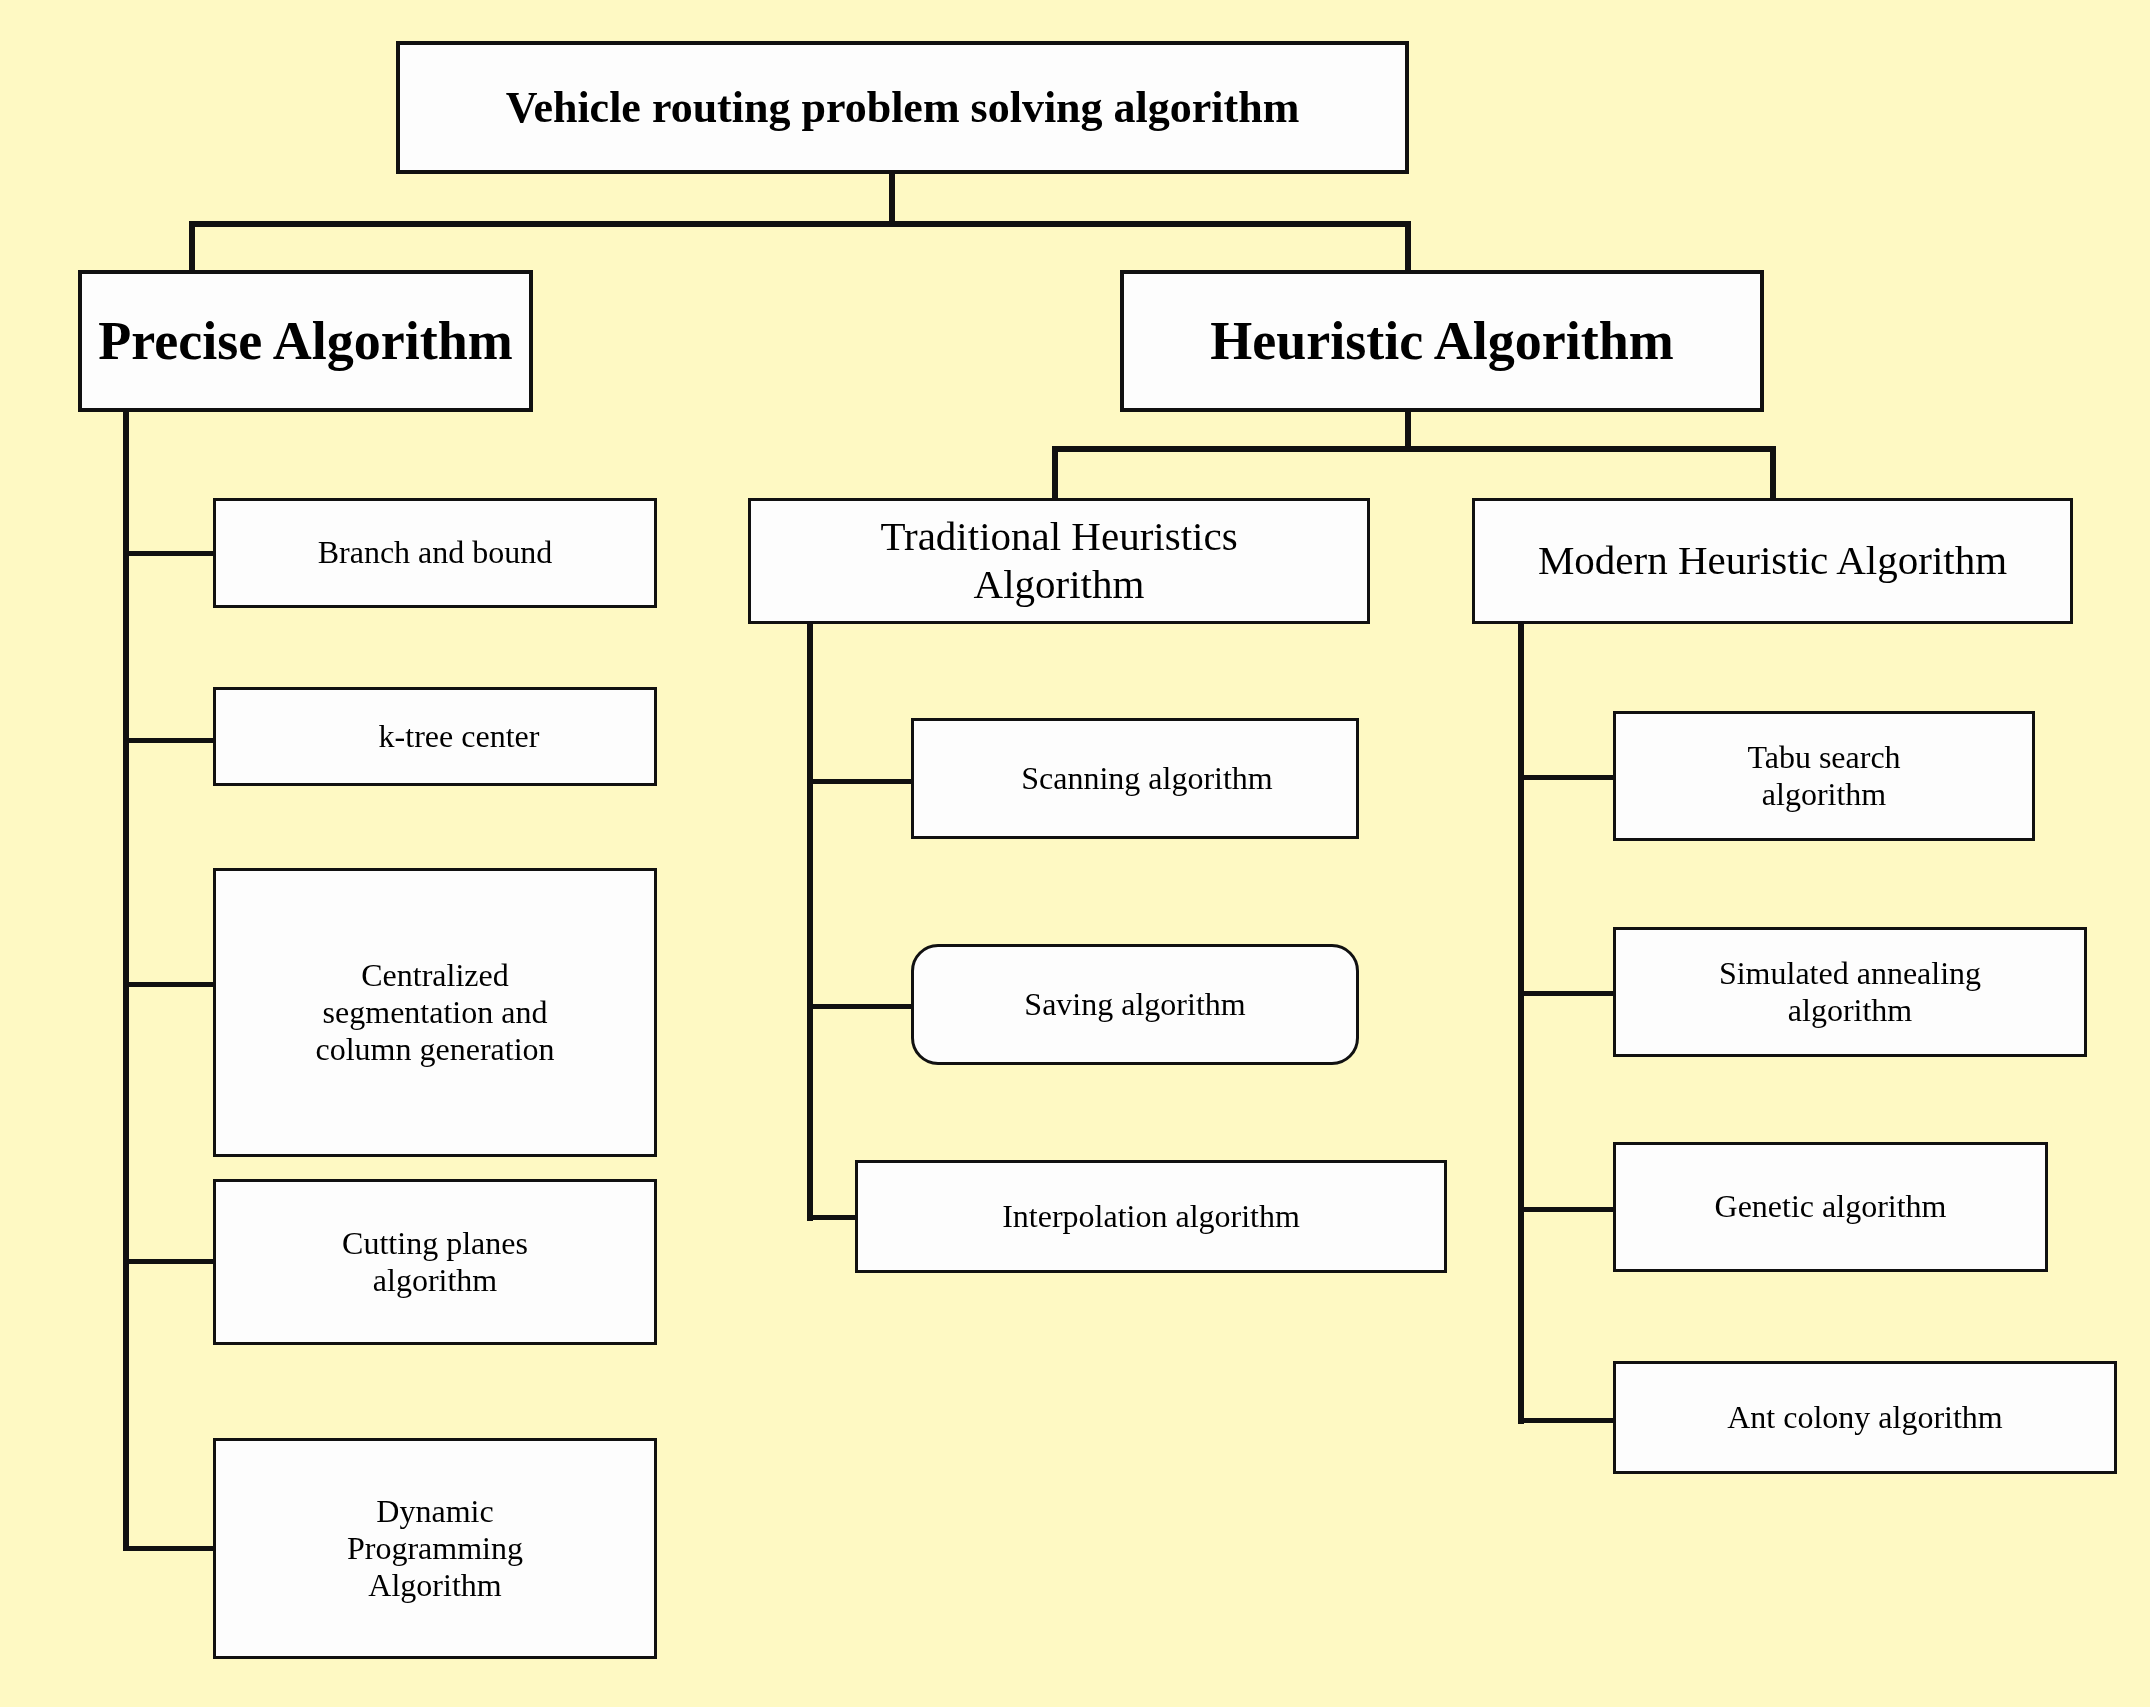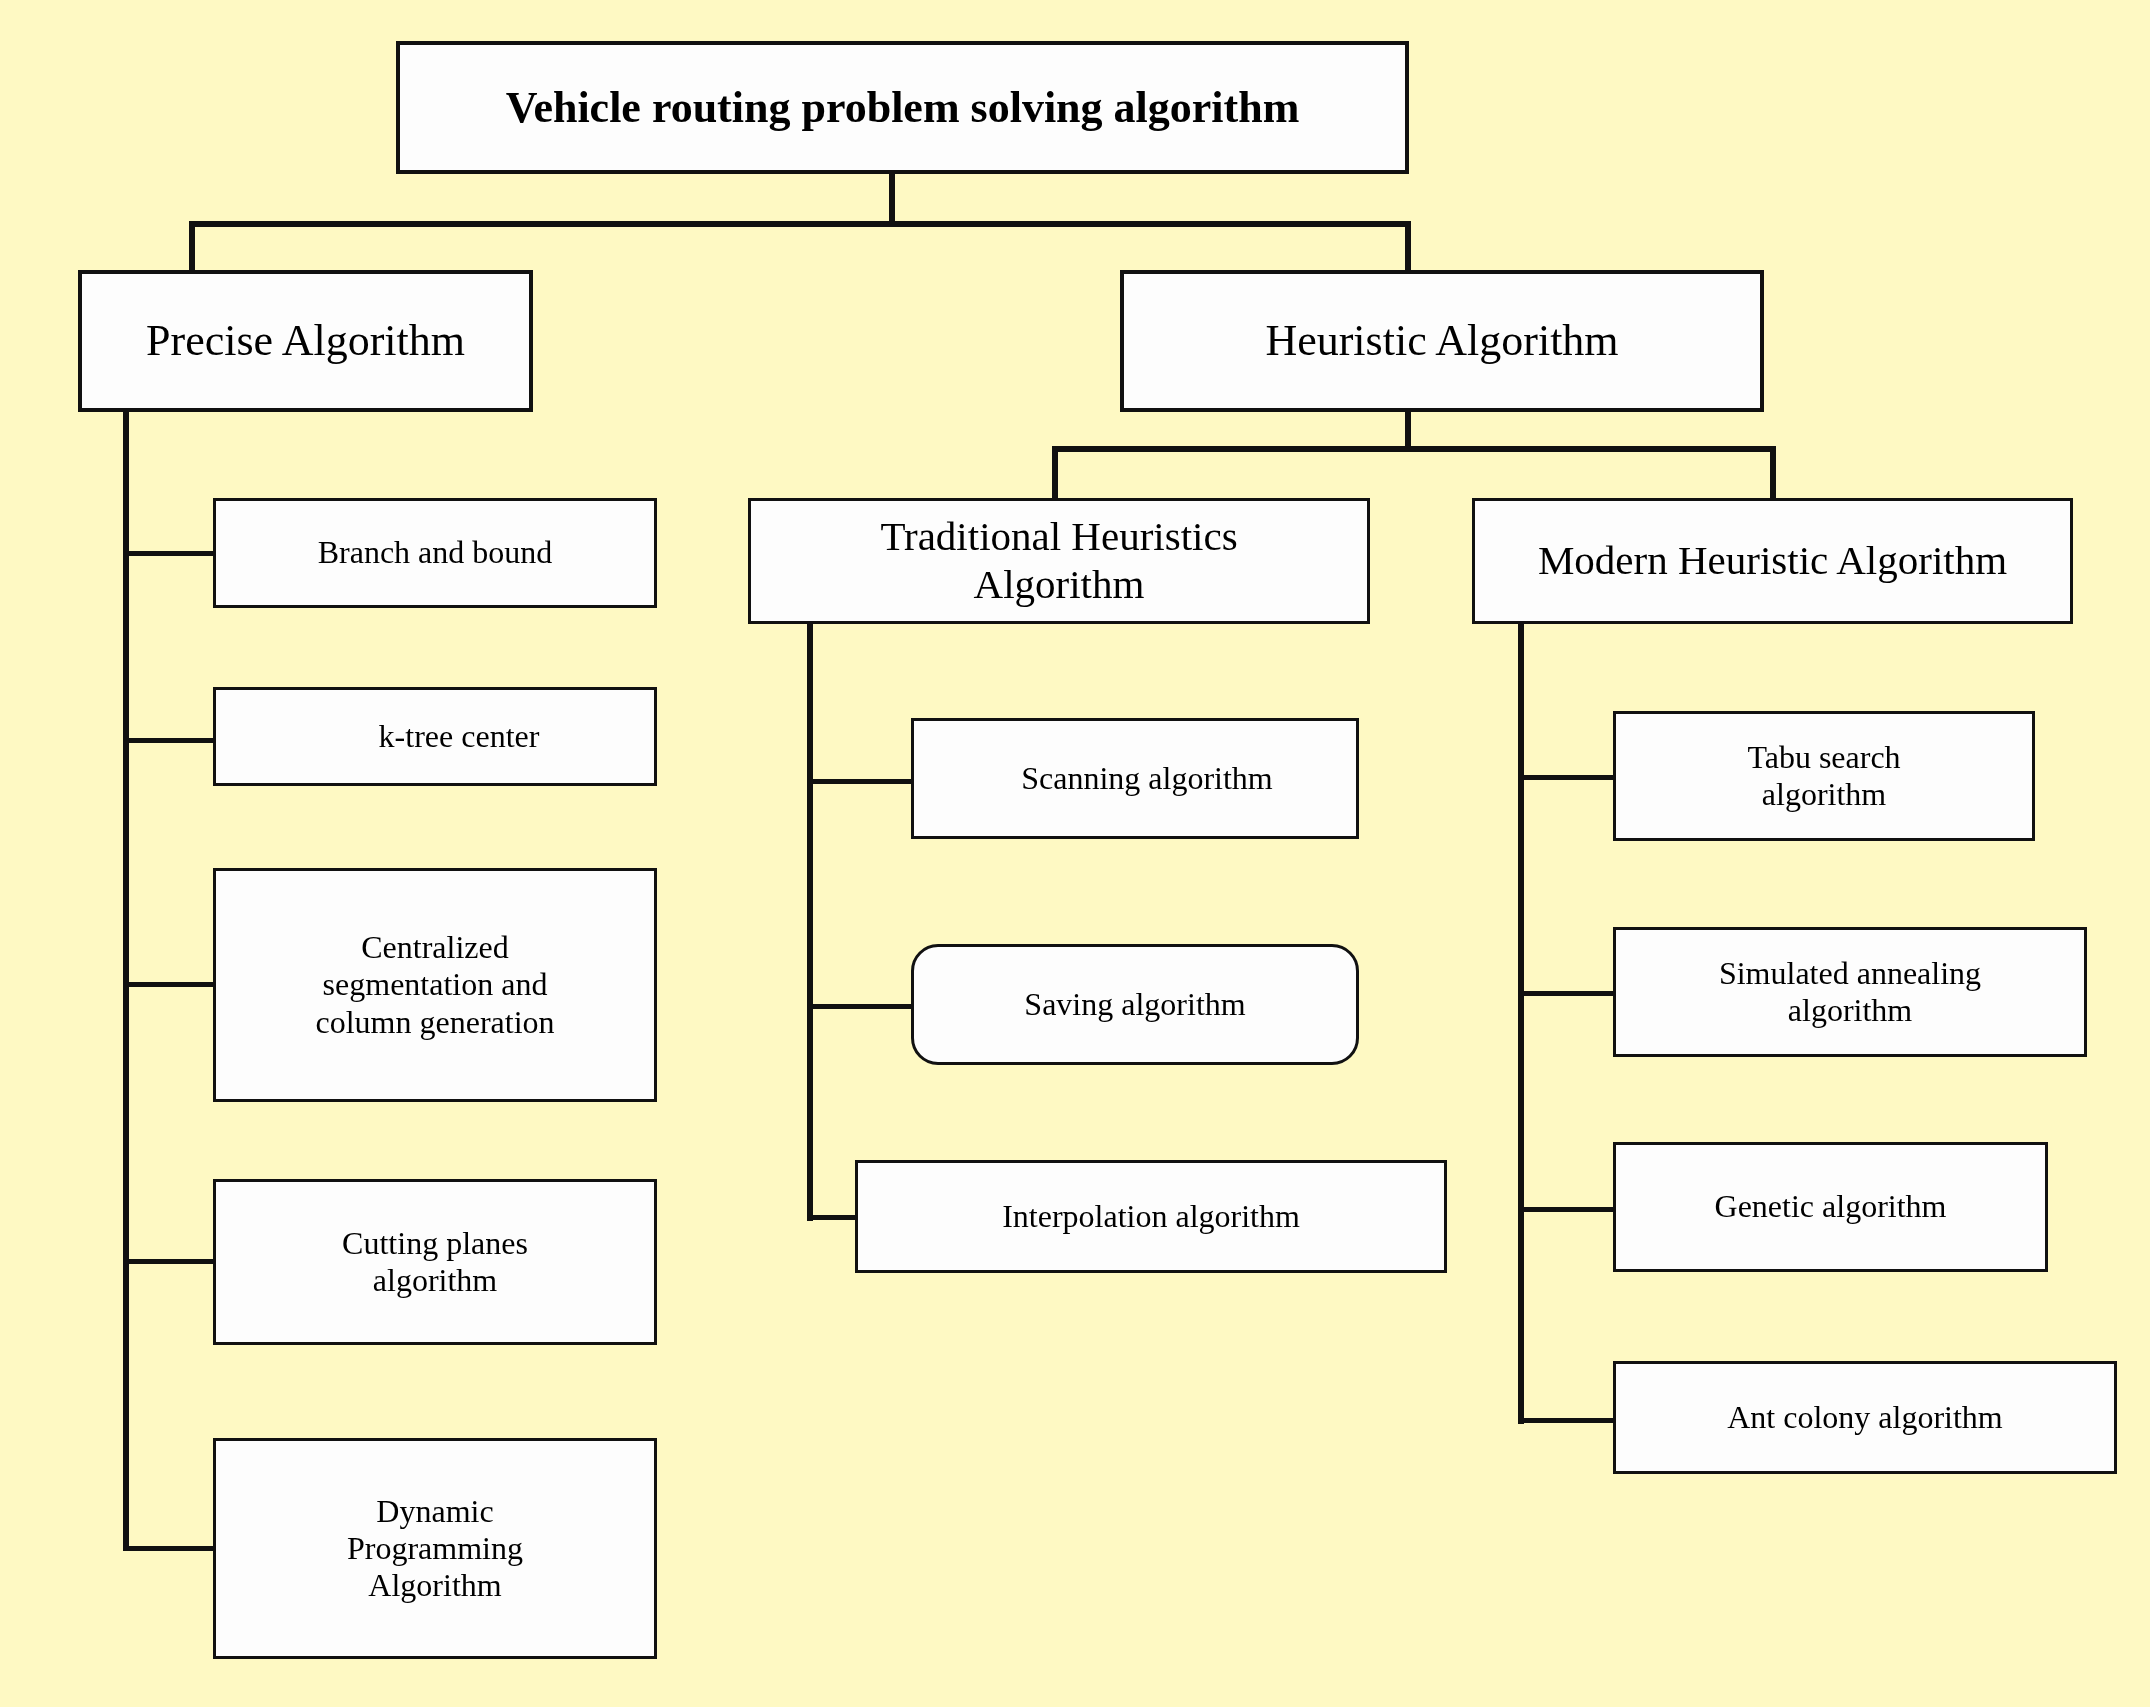--- a/index.html
+++ b/index.html
@@ -35,22 +35,22 @@
     width: 100%;
     padding: 0 7.4px;
     white-space: pre-line;
   }
   .node.root {
     font-weight: bold;
     font-size: 44px;
     border-width: 4.4px;
   }
   .node.lvl2 {
-    font-weight: normal;
-    font-size: 44px;
+    font-weight: bold;
+    font-size: 54px;
     border-width: 4.4px;
   }
   .node.lvl3 {
     font-weight: normal;
     font-size: 41px;
     border-width: 3.7px;
   }
   .node.leaf {
     font-weight: normal;
     font-size: 32px;
@@ -121,21 +121,21 @@
   </div>
 
   <div class="node leaf" style="left:213px; top:498px; width:444px; height:110px;">
     <span class="label">Branch and bound</span>
   </div>
 
   <div class="node leaf" style="left:213px; top:687px; width:444px; height:99px;padding-left:48px;">
     <span class="label">k-tree center</span>
   </div>
 
-  <div class="node leaf" style="left:213px; top:868px; width:444px; height:234px;">
+  <div class="node leaf" style="left:213px; top:868px; width:444px; height:289px;">
     <span class="label">Centralized
 segmentation and
 column generation</span>
   </div>
 
   <div class="node leaf" style="left:213px; top:1179px; width:444px; height:166px;">
     <span class="label">Cutting planes
 algorithm</span>
   </div>
 

